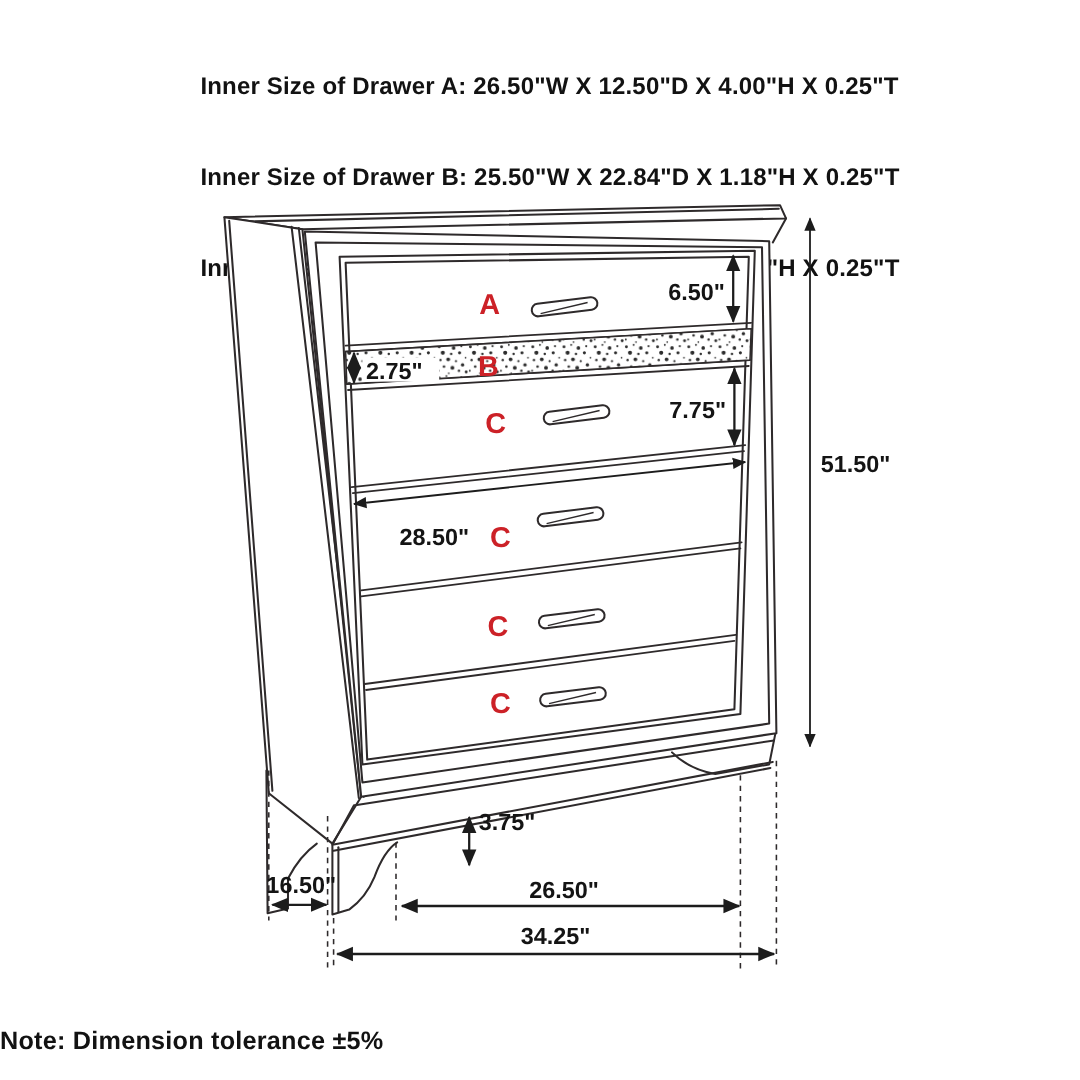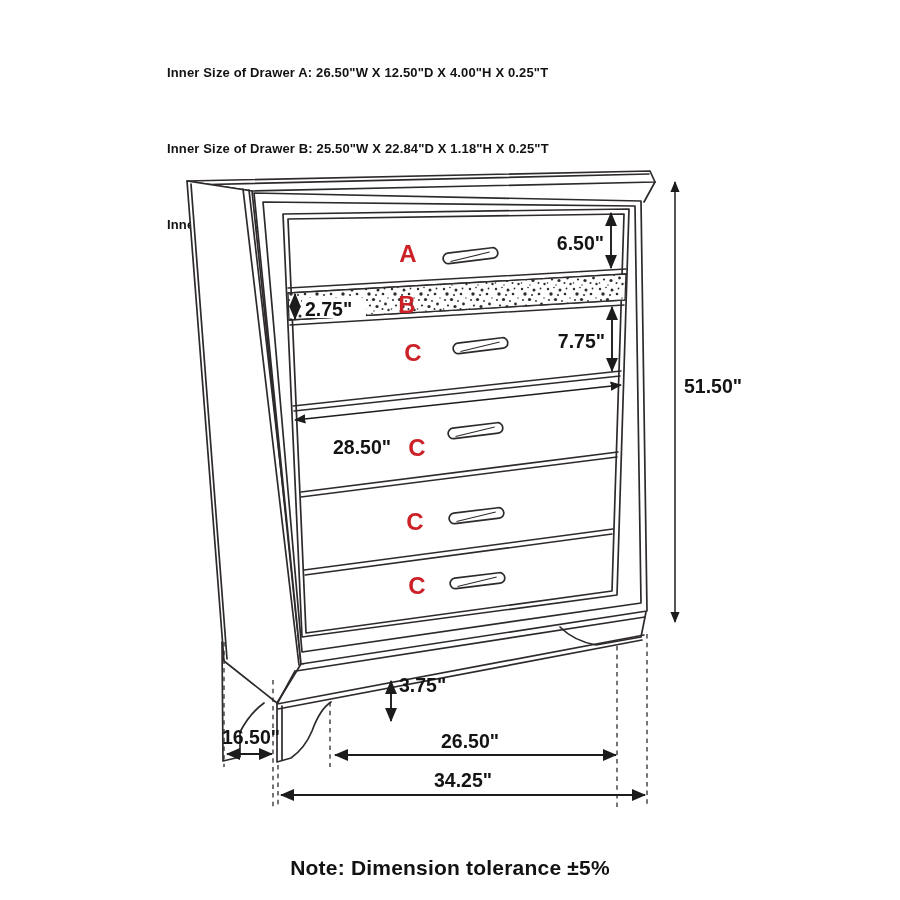--- a/index.html
+++ b/index.html
@@ -3,25 +3,25 @@
 <meta charset="utf-8">
 <style>
   html,body{margin:0;padding:0;}
   body{
     width:900px;height:900px;position:relative;overflow:hidden;
     background:#ffffff;
     font-family:"Liberation Sans",sans-serif;
   }
   .hdr{
     position:absolute;left:167px;top:9px;
-    font-weight:700;font-size:13px;line-height:25.4px;
+    font-weight:700;font-size:20px;line-height:25.4px;
     color:#121212;letter-spacing:.15px;white-space:pre;
   }
   .note{
-    position:absolute;left:0;right:0;top:856px;text-align:center;
+    position:absolute;left:0;right:0;top:856px;text-align:left;
     font-weight:700;font-size:21px;color:#121212;letter-spacing:.2px;
   }
   svg.diagram{position:absolute;left:0;top:0;}
   svg text{
     font-family:"Liberation Sans",sans-serif;font-weight:700;
     font-size:19.5px;fill:#141414;
   }
   svg text.red{font-size:24px;fill:#cc2127;}
   .ln{stroke:#2e2a2b;stroke-width:1.7;fill:none;stroke-linecap:round;stroke-linejoin:round;}
   .lnf{stroke:#2e2a2b;stroke-width:1.7;fill:#ffffff;stroke-linecap:round;stroke-linejoin:round;}

